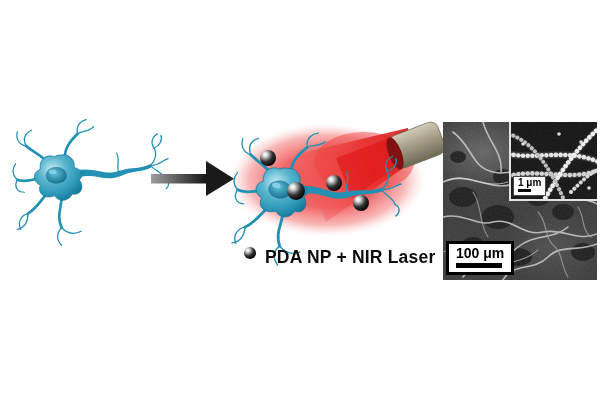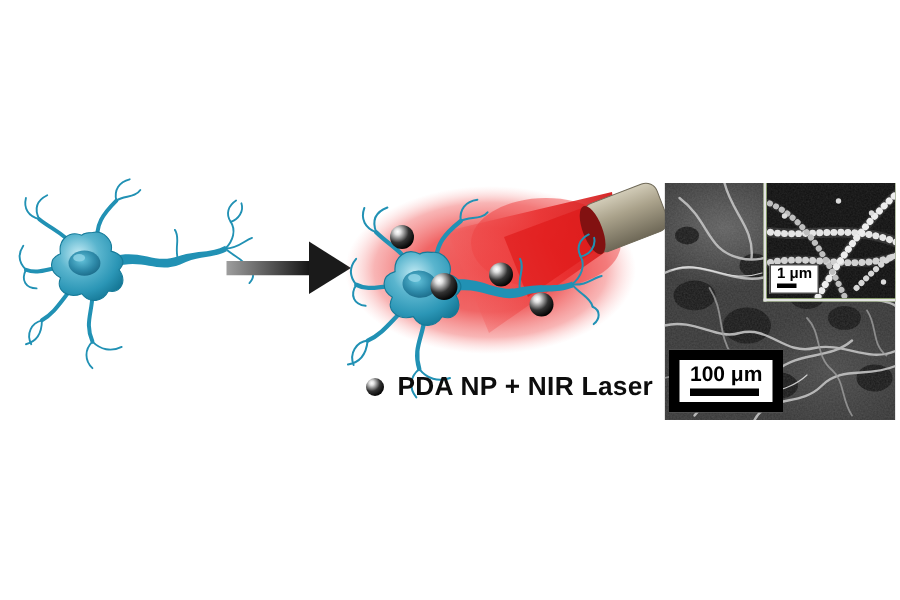--- a/index.html
+++ b/index.html
@@ -1,30 +1,30 @@
 <!DOCTYPE html>
 <html><head>
 <meta charset="utf-8">
 <style>
   html,body{margin:0;padding:0;background:#fff;}
   .canvas{position:relative;width:600px;height:400px;background:#ffffff;overflow:hidden;
           font-family:"Liberation Sans",sans-serif;}
   .abs{position:absolute;}
   .label{font-weight:bold;color:#0d0d0d;}
   .neuron-label{left:33px;top:241px;font-size:20px;letter-spacing:0.3px;}
-  .legend{left:244px;top:247px;display:flex;align-items:center;gap:9px;}
+  .legend{left:244px;top:247px;display:flex;gap:9px;}
   .np-dot{border-radius:50%;
     background:radial-gradient(circle at 32% 28%, #ffffff 0%, #e0e0e0 13%, #333333 46%, #000000 78%);}
   .legend-icon{width:12px;height:12px;}
   .legend-text{font-size:17.5px;font-weight:bold;color:#0d0d0d;letter-spacing:0.2px;}
   .sem{left:443px;top:122px;width:154px;height:158px;overflow:hidden;}
   .sem-inset{right:0;top:0;width:86px;height:77px;border-left:2px solid #e3e3e3;
              border-bottom:2px solid #e3e3e3;overflow:hidden;background:#4d7c0f;}
   .scalebox{background:#ffffff;color:#000;font-weight:bold;line-height:1.05;}
-  .scalebox-main{left:3px;bottom:5px;padding:2px 7px 4px 7px;font-size:14px;border:7px solid #000000;}
+  .scalebox-main{left:3px;bottom:5px;padding:2px 7px 4px 7px;font-size:14px;border:3px solid #000000;}
   .scalebox-main .bar{width:46px;height:5px;background:#000;margin-top:2px;}
   .scalebox-inset{left:2px;bottom:3px;padding:1px 4px 3px 4px;font-size:10px;border:1px solid #4a4a4a;}
   .scalebox-inset .bar{width:13px;height:3px;background:#000;margin-top:1px;}
 </style>
 </head>
 <body>
 
 <div class="canvas">
 
   <svg width="0" height="0" style="position:absolute" aria-hidden="true">

